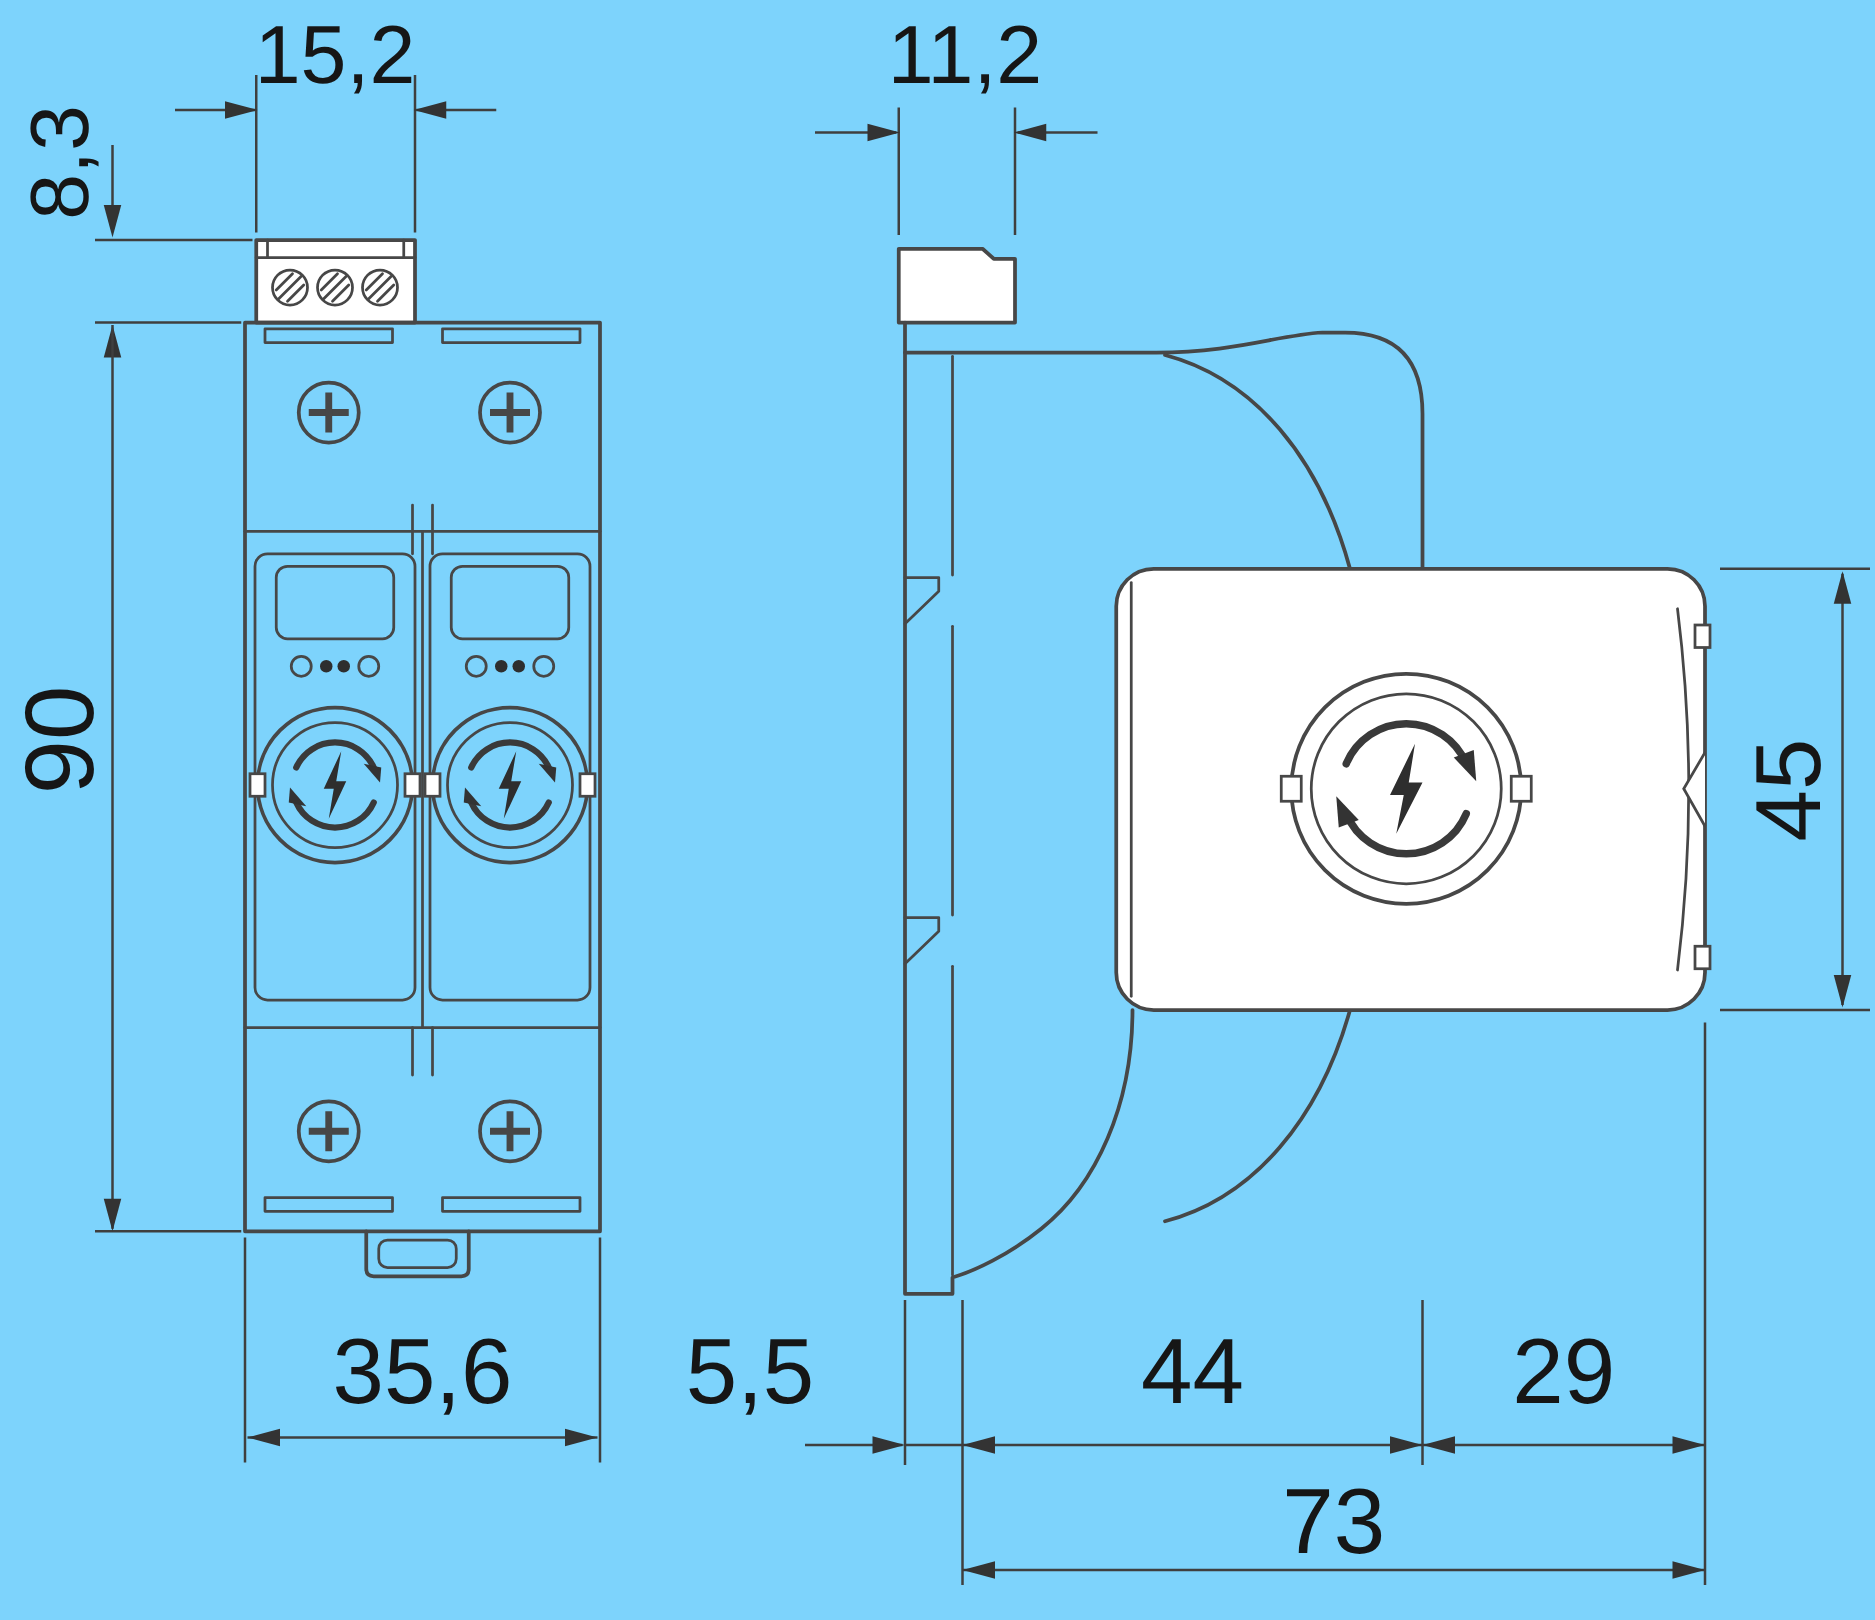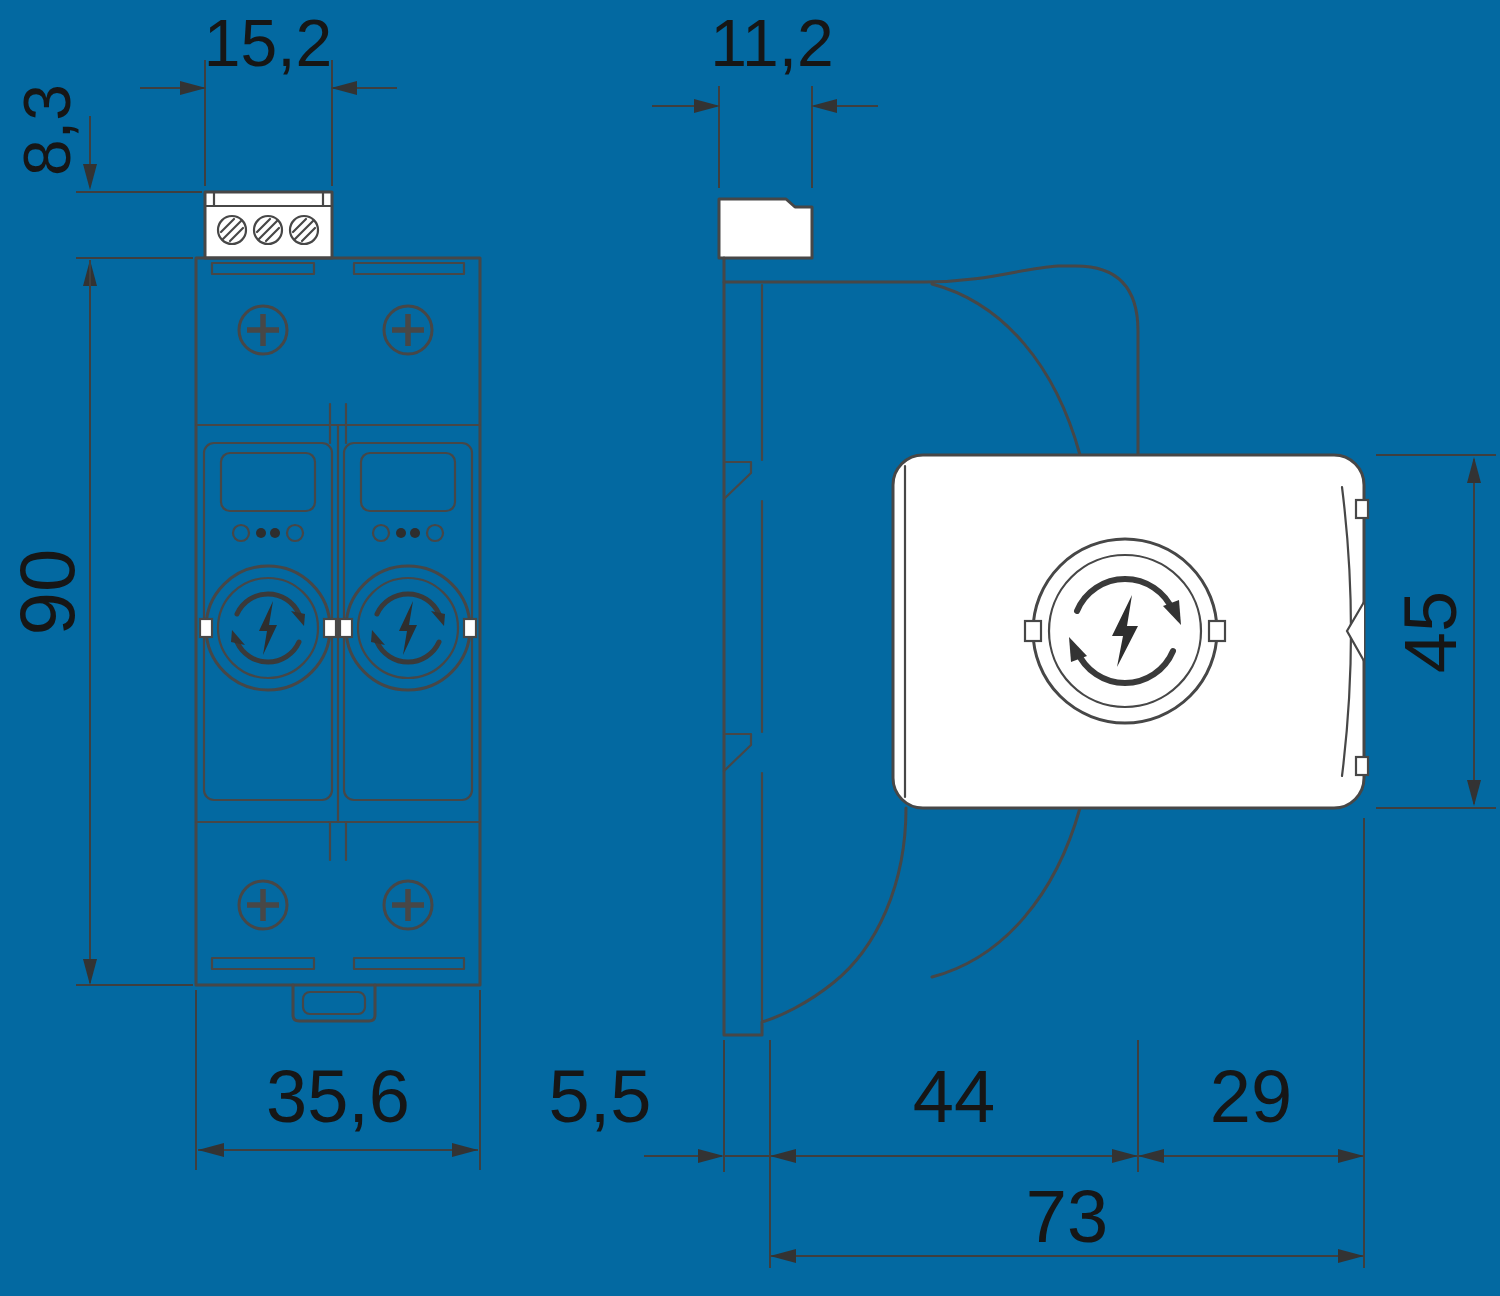--- a/index.html
+++ b/index.html
@@ -1,16 +1,16 @@
 <!DOCTYPE html>
 <html><head>
 <meta charset="utf-8">
 <style>
   html,body{margin:0;padding:0;background:#ffffff;}
-  .stage{width:1500px;height:1296px;position:relative;background:#0369a1;}
+  .stage{width:1500px;height:1296px;position:relative;background:#7dd3fc;}
   svg{display:block;}
   .ol{stroke:#474747;stroke-width:3;fill:none;stroke-linejoin:round;stroke-linecap:round;}
   .olf{stroke:#474747;stroke-width:3;fill:#ffffff;stroke-linejoin:round;}
   .in{stroke:#474747;stroke-width:2.2;fill:none;stroke-linejoin:round;stroke-linecap:round;}
   .inf{stroke:#474747;stroke-width:2.2;fill:#ffffff;}
   .dim{stroke:#3f3f3f;stroke-width:2;fill:none;}
   .arr{fill:#333333;stroke:none;}
   .blk{fill:#2e2e2e;stroke:none;}
   .arc{stroke:#3a3a3a;stroke-width:5;fill:none;stroke-linecap:round;}
   .arcL{stroke:#3a3a3a;stroke-width:6;fill:none;stroke-linecap:round;}

